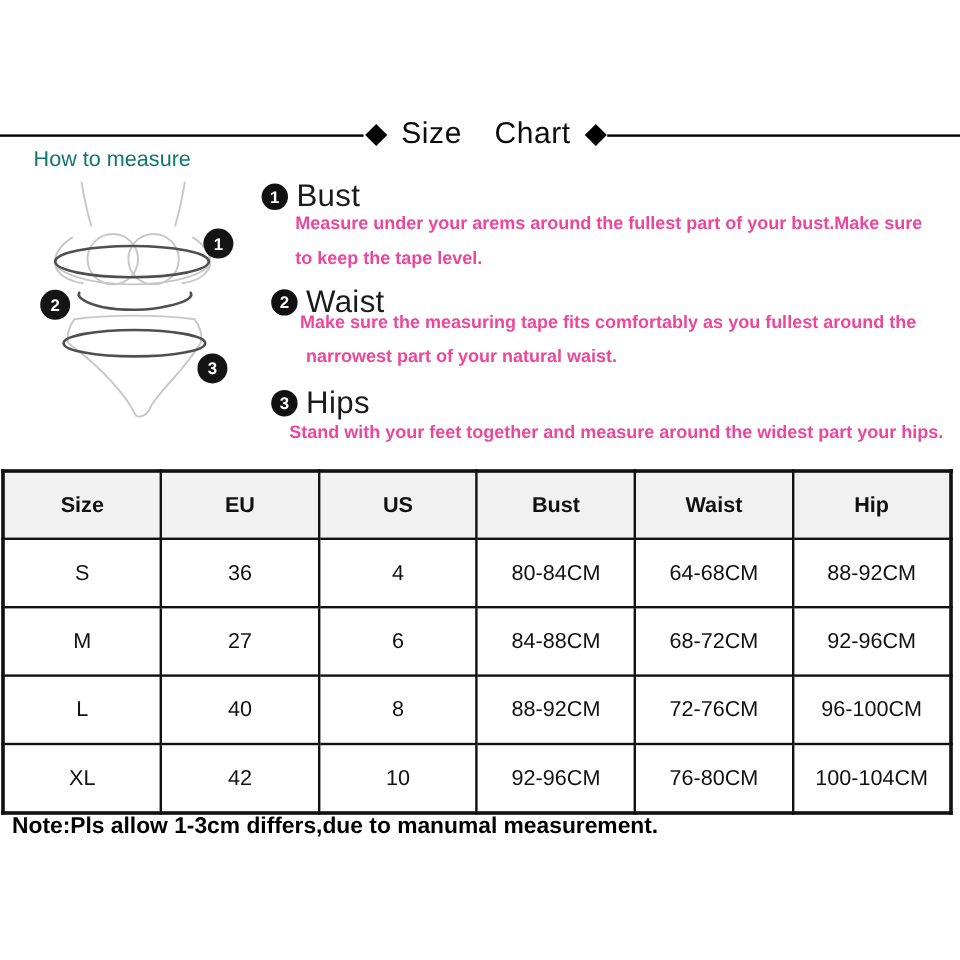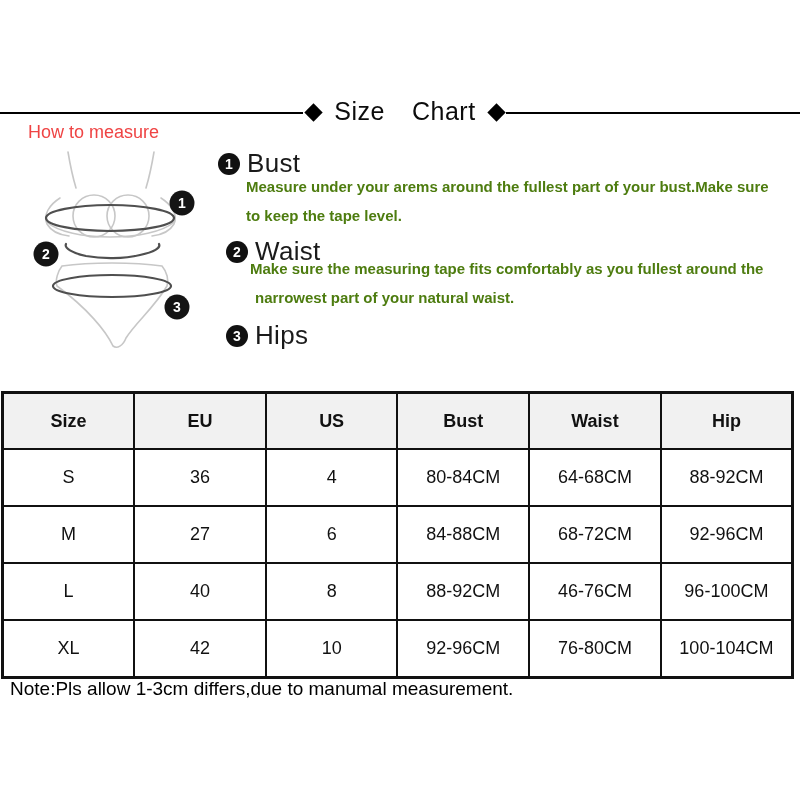--- a/index.html
+++ b/index.html
@@ -13,49 +13,49 @@
   .hline.right { left:506px; width:294px; }
   .diamond { position:absolute; top:106px; width:13px; height:13px; background:#000; transform:rotate(45deg); }
   .diamond.left  { left:307px; }
   .diamond.right { left:490px; }
   .title {
     position:absolute; top:97px; left:5px; width:800px; text-align:center;
     font-size:25px; font-weight:500; letter-spacing:.5px; color:#0c0c0c;
   }
   .title .w1 { margin-right:27px; }
   
-  .howto { position:absolute; left:28px; top:122px; font-size:18px; font-weight:500; color:#ef4444; }
+  .howto { position:absolute; left:28px; top:122px; font-size:18px; font-weight:500; color:#0f766e; }
   svg.fig { position:absolute; left:30px; top:150px; }
   svg.fig text { font-family:"Liberation Sans", sans-serif; }
   
   .heading { position:absolute; display:flex; align-items:center; gap:7px; }
   .badge {
     width:22px; height:22px; border-radius:50%; background:#111; color:#fff;
     font-size:14px; font-weight:bold; display:flex; align-items:center; justify-content:center; flex:0 0 22px;
   }
   .htxt { font-size:26px; font-weight:500; color:#1a1a1a; letter-spacing:.3px; }
   .h-bust  { left:218px; top:148px; }
   .h-waist { left:226px; top:236px; }
   .h-hips  { left:226px; top:320px; }
   
-  .desc { position:absolute; font-size:15px; font-weight:600; color:#4d7c0f; line-height:29px; white-space:nowrap; }
+  .desc { position:absolute; font-size:15px; font-weight:600; color:#ec4899; line-height:29px; white-space:nowrap; }
   .d-bust  { left:246px; top:172px; }
   .d-waist { left:250px; top:254px; }
   .d-hips  { left:241px; top:346px; }
   .desc .indent { padding-left:5px; }
   
   table.sizes {
     position:absolute; left:1px; top:391px; width:793px;
     border-collapse:collapse; table-layout:fixed; border:3px solid #111;
   }
   .sizes th, .sizes td { border:2px solid #111; text-align:center; vertical-align:middle; }
   .sizes th { background:#f1f1f1; height:52px; font-size:18px; font-weight:bold; color:#111; }
   .sizes td { height:53px; font-size:18px; font-weight:400; color:#111; }
   
-  .note { position:absolute; left:10px; top:678px; font-size:19px; font-weight:400; color:#000; }
+  .note { position:absolute; left:10px; top:678px; font-size:19px; font-weight:700; color:#000; }
 </style>
 </head>
 <body>
 
 <div class="page">
 
   <div class="hline left"></div>
   <div class="diamond left"></div>
   <div class="title">
     <span class="w1">Size</span><span class="w2">Chart</span>
@@ -109,20 +109,23 @@
   </div>
   <div class="desc d-waist">
     <div>Make sure the measuring tape fits comfortably as you fullest around the</div>
     <div class="indent">narrowest part of your natural waist.</div>
   </div>
 
   <div class="heading h-hips">
     <span class="badge">3</span>
     <span class="htxt">Hips</span>
   </div>
+  <div class="desc d-hips">
+    <div>Stand with your feet together and measure around the widest part your hips.</div>
+  </div>
 
   <table class="sizes" id="size-table">
       <thead>
         <tr>
           <th>Size</th>
           <th>EU</th>
           <th>US</th>
           <th>Bust</th>
           <th>Waist</th>
           <th>Hip</th>
@@ -143,21 +146,21 @@
           <td>6</td>
           <td>84-88CM</td>
           <td>68-72CM</td>
           <td>92-96CM</td>
         </tr>
         <tr>
           <td>L</td>
           <td>40</td>
           <td>8</td>
           <td>88-92CM</td>
-          <td>46-76CM</td>
+          <td>72-76CM</td>
           <td>96-100CM</td>
         </tr>
         <tr>
           <td>XL</td>
           <td>42</td>
           <td>10</td>
           <td>92-96CM</td>
           <td>76-80CM</td>
           <td>100-104CM</td>
         </tr>

